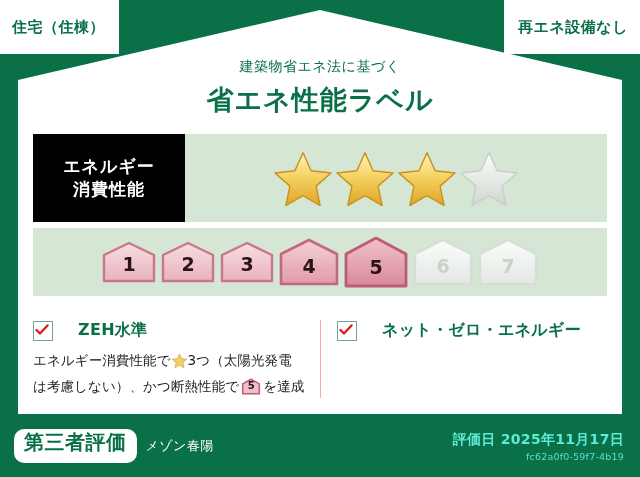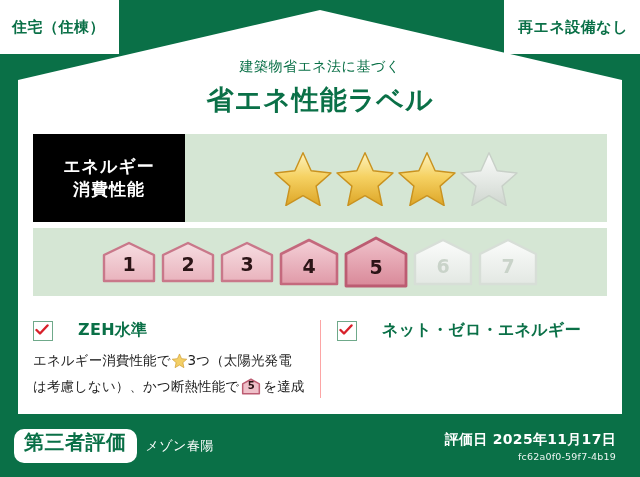--- a/index.html
+++ b/index.html
@@ -252,23 +252,23 @@
     letter-spacing: 0.5px;
   }
   .building-name {
     color: #ffffff;
     font-size: 13px;
     margin-left: 9px;
     letter-spacing: 0.5px;
   }
   .footer-right {
     margin-left: auto;
-    margin-right: 24px;
+    margin-right: 16px;
     text-align: right;
-    color: #ffffff;
+    color: #5eead4;
   }
   .eval-date {
     font-size: 14px;
     font-weight: bold;
     letter-spacing: 0.3px;
   }
   .eval-id {
     font-size: 9.5px;
     opacity: 0.92;
     margin-top: 2px;

